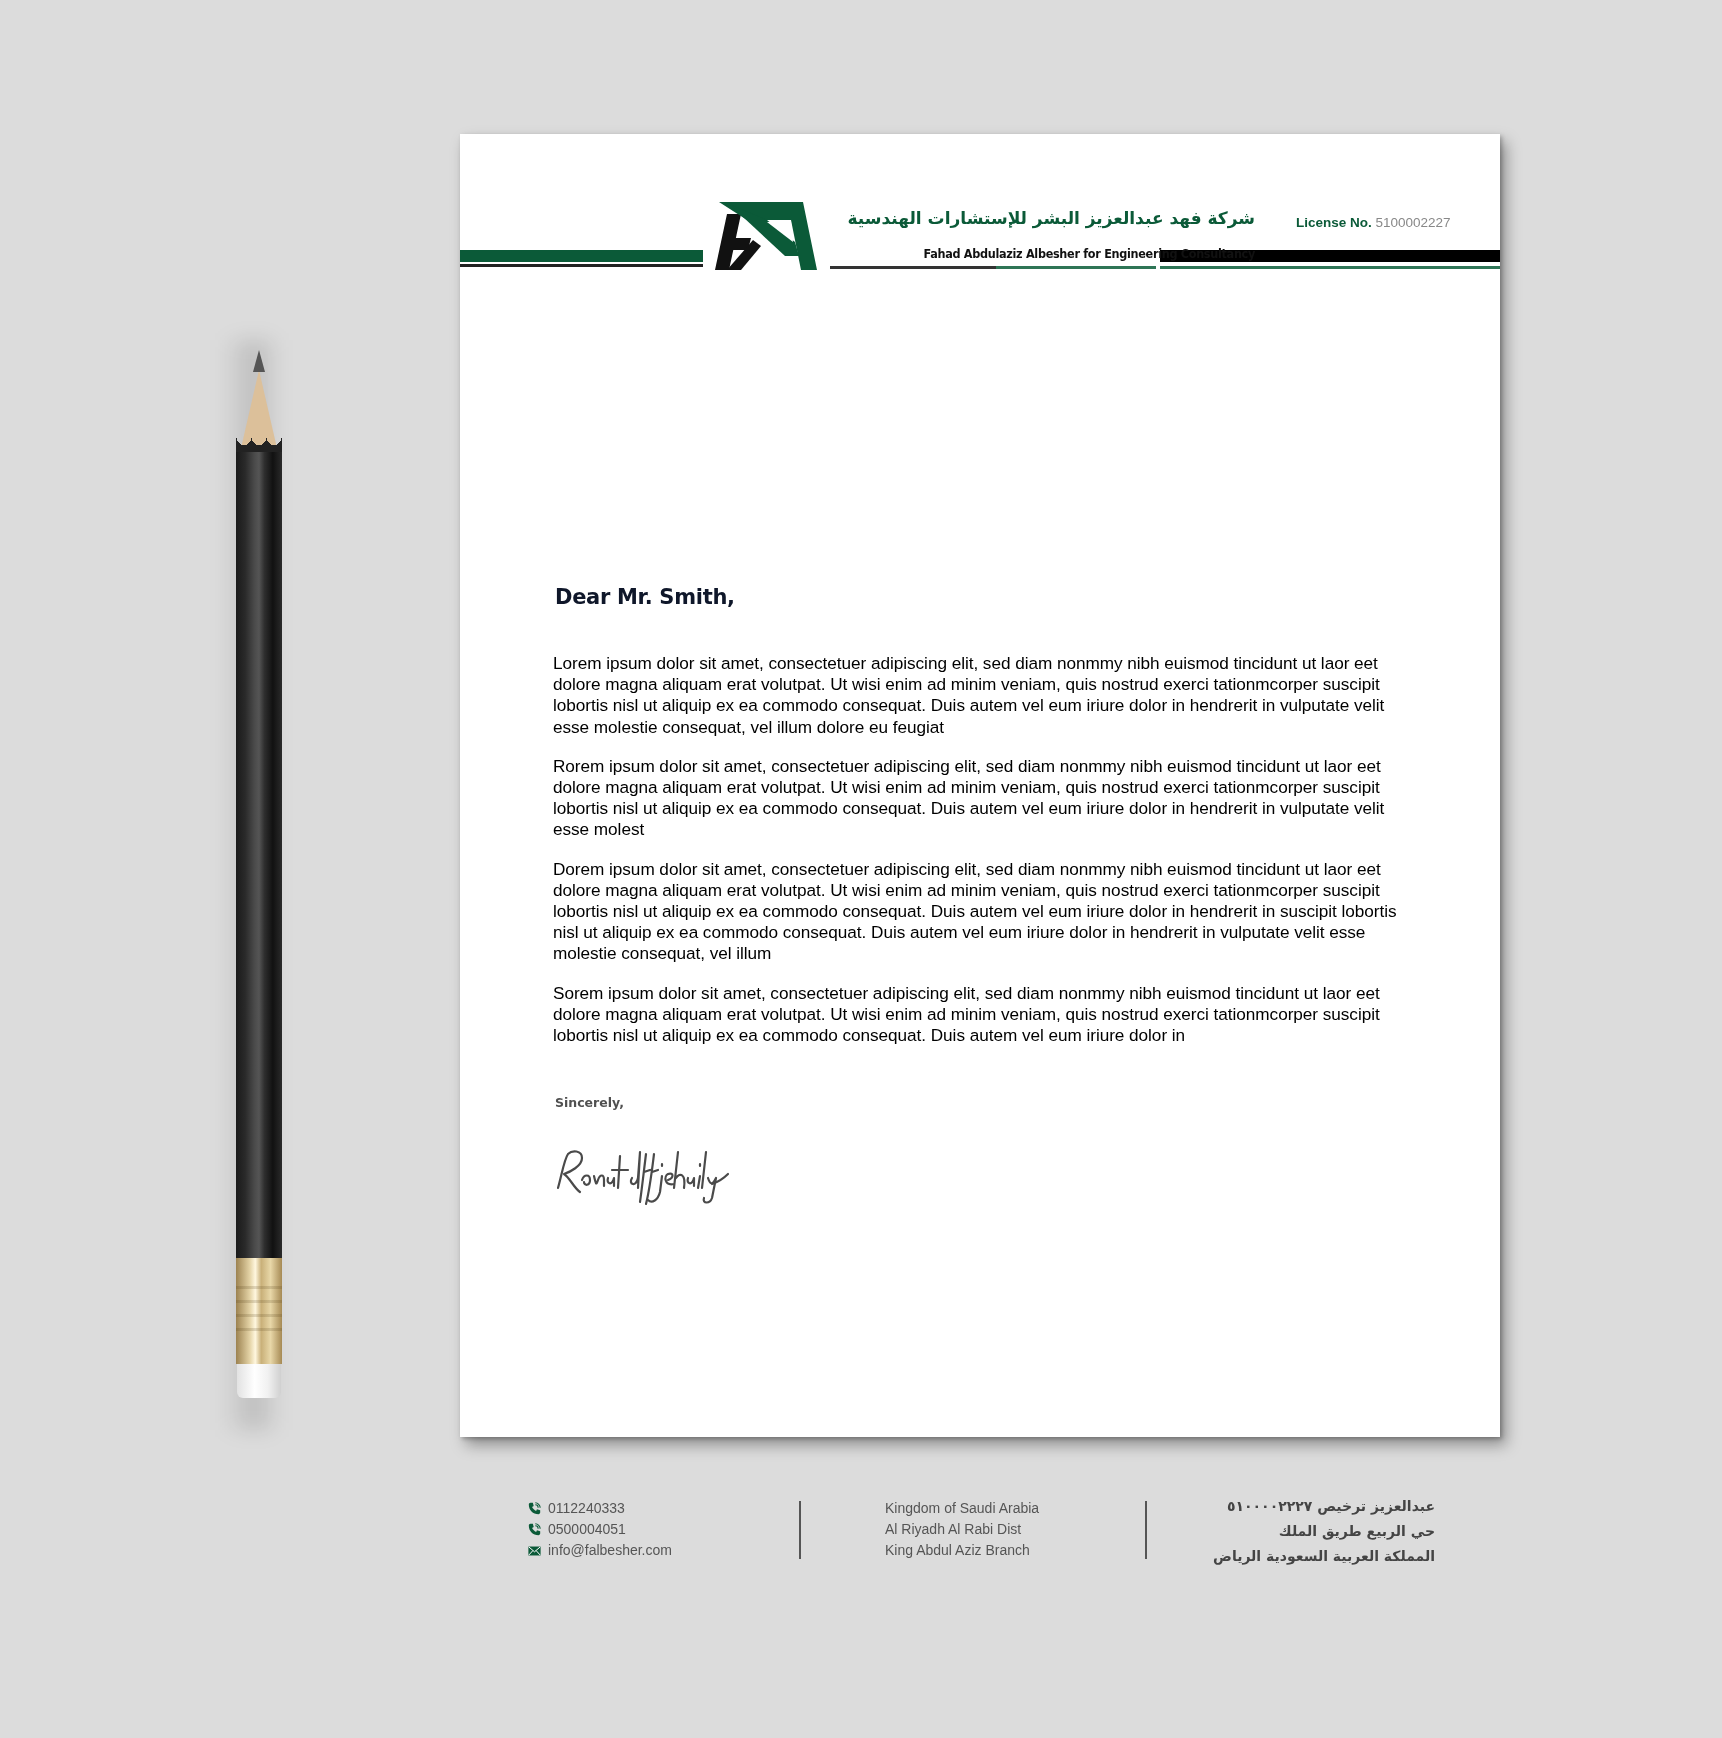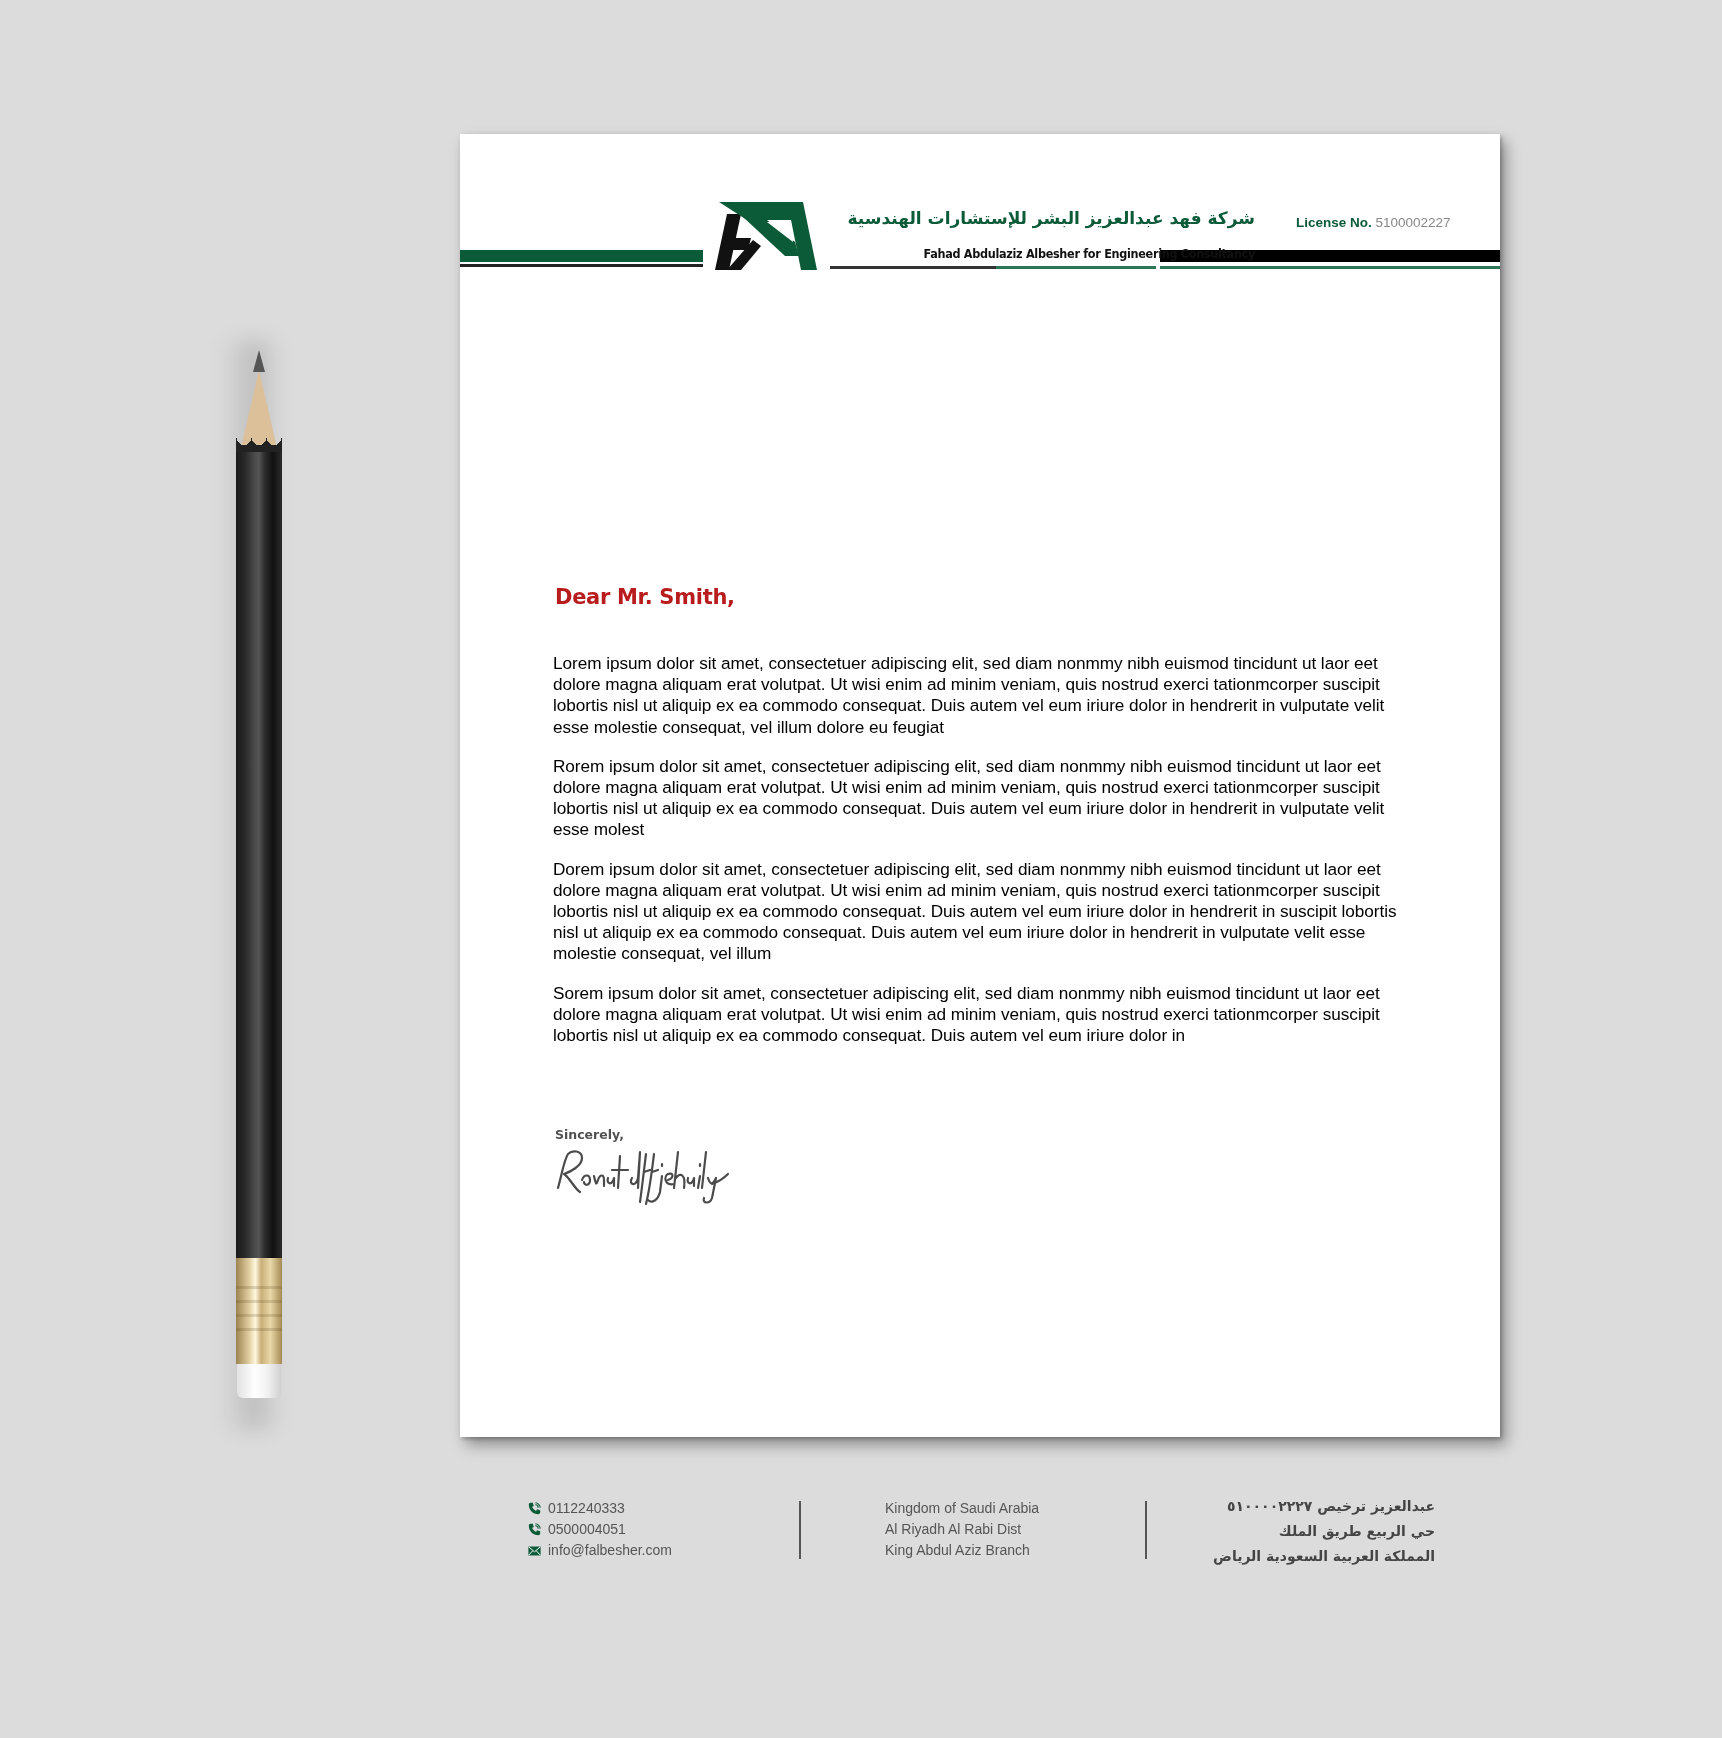--- a/index.html
+++ b/index.html
@@ -83,34 +83,34 @@
   .license {
     position: absolute; left: 836px; top: 81px;
     font-size: 13.5px; color: #888;
   }
   .license-label { color: #0b5a38; font-weight: bold; }
 
   
   .greeting {
     position: absolute; left: 95px; top: 451px;
     font-family: "DejaVu Sans", sans-serif; font-weight: bold;
-    font-size: 21px; color: #b91c1c; letter-spacing: -0.3px;
+    font-size: 21px; color: #0f172a; letter-spacing: -0.3px;
   }
   .letter-body {
     position: absolute; left: 93px; top: 519px; width: 860px;
   }
   .para {
     margin: 0 0 18px 0;
     font-size: 17.2px; line-height: 21.2px; color: #000000;
     letter-spacing: -0.05px;
   }
   .sincerely {
     position: absolute; left: 95px; top: 961px;
     font-family: "DejaVu Sans", sans-serif; font-weight: bold;
-    font-size: 12.5px; color: #505050; margin-top: 32px;
+    font-size: 12.5px; color: #505050;
   }
   .signature {
     position: absolute; left: 92px; top: 1010px; width: 180px; height: 62px;
   }
 
   
   .footer-col { position: absolute; font-size: 14px; color: #555; line-height: 21px; }
   .contact { left: 68px; top: 1364px; }
   .contact-row { display: flex; align-items: center; }
   .contact-row svg { margin-right: 7px; }

